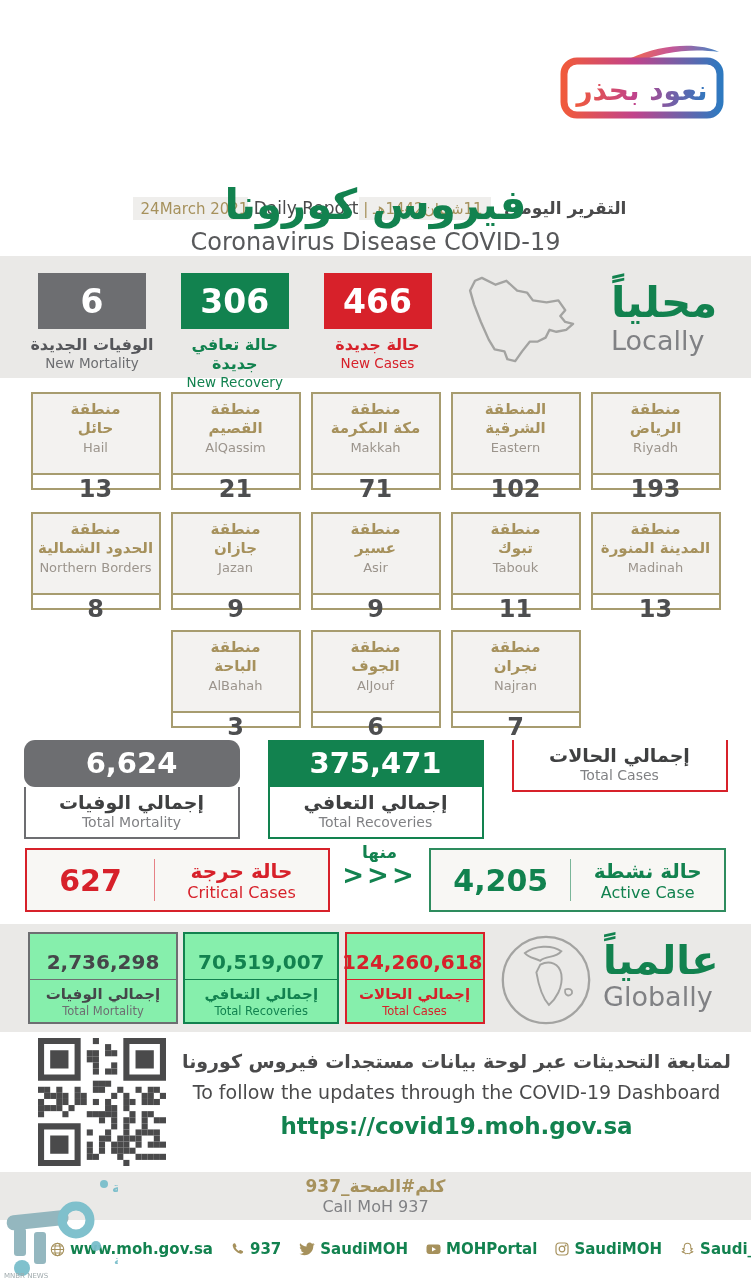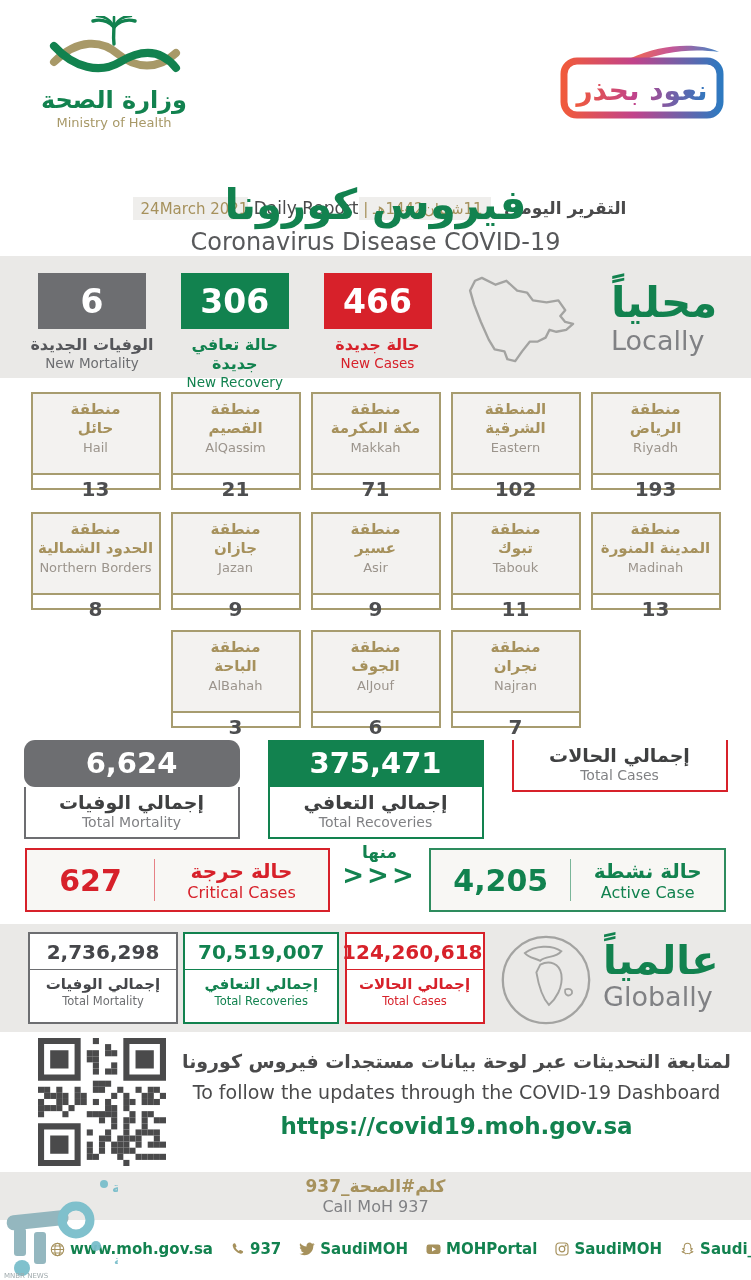--- a/index.html
+++ b/index.html
@@ -42,21 +42,21 @@
   .stat.gray-t .stat-ar { color:#55565A; } .stat.gray-t .stat-en { color:#6D6E71; }
 
   
   .rrow { position:absolute; left:0; width:751px; display:flex; direction:rtl;
           justify-content:center; gap:10px; }
   .rrow1 { top:392px; } .rrow2 { top:512px; } .rrow3 { top:630px; }
   .rbox { width:130px; height:98px; border:2px solid #A79C6F; background:#fff; }
   .rtop { height:81px; background:#F3F2F0; text-align:center; padding-top:6px; border-bottom:2px solid #A79C6F; }
   .rar { color:#A6915C; font-size:15px; font-weight:bold; line-height:19px; direction:rtl; }
   .ren { color:#9B948C; font-size:13px; line-height:20px; white-space:nowrap; }
-  .rnum { height:29px; text-align:center; color:#4D4E50; font-size:20px; font-weight:bold; line-height:28px; }
+  .rnum { height:29px; text-align:center; color:#4D4E50; font-size:24px; font-weight:bold; line-height:28px; }
 
   
   .totals { position:absolute; top:740px; left:0; width:751px; display:flex; direction:rtl;
             justify-content:center; gap:28px; }
   .tcard { width:216px; }
   .thead { height:47px; color:#fff; font-size:29px; font-weight:bold; text-align:center; line-height:47px; }
   .tcard.red .thead { background:#D7212A; } .tcard.green .thead { background:#12824F; } .tcard.gray .thead { background:#6D6E71;border-radius:11px; }
   .tbody { border:2px solid; border-top:none; background:#fff; text-align:center; padding:4px 0 7px; }
   .tcard.red .tbody { border-color:#D7212A; } .tcard.green .tbody { border-color:#12824F; } .tcard.gray .tbody { border-color:#6D6E71; }
   .t-ar { color:#3F4041; font-size:19px; font-weight:bold; direction:rtl; }
@@ -79,21 +79,21 @@
   .bk-minha { font-size:17px; font-weight:bold; }
   .bk-arrows { font-size:26px; font-weight:bold; letter-spacing:3px; line-height:26px; }
 
   
   .globally { top:924px; height:108px; padding:8px 28px 0; display:flex; direction:rtl;
               justify-content:space-between; }
   .glob-head { width:120px; text-align:left; margin-top:6px; }
   .glob-head .h-ar { color:#12824F; font-size:40px; font-weight:bold; line-height:44px; }
   .glob-head .h-en { color:#808184; font-size:27px; line-height:30px; }
   .globe-wrap { width:100px; margin:0 4px; }
-  .gbox { background:#ffffff; text-align:center; height:92px; padding-top:6px; }
+  .gbox { background:#86efac; text-align:center; height:92px; padding-top:16px; }
   .gbox.red { width:140px; border:2px solid #D7212A; color:#D7212A; }
   .gbox.green { width:156px; border:2px solid #12824F; color:#12824F; }
   .gbox.gray { width:150px; border:2px solid #6D6E71; color:#45464A; }
   .g-num { font-size:20px; font-weight:bold; padding-bottom:5px; border-bottom:1px solid; margin:0 0 5px; }
   .gbox.red .g-num { border-color:#D7212A; } .gbox.green .g-num { border-color:#12824F; } .gbox.gray .g-num { border-color:#6D6E71; }
   .g-ar { font-size:15px; font-weight:bold; direction:rtl; }
   .g-en { font-size:11.5px; margin-top:1px; }
   .gbox.gray .g-en { color:#6D6E71; }
 
   
@@ -115,40 +115,20 @@
   .s-sep { width:1px; height:22px; background:#A79C6F; }
 
   
   .watermark { position:absolute; left:0px; top:1176px; opacity:.95; }
 </style>
 </head>
 <body>
 
 <div class="page">
 
-  <div class="logo">
-    <svg width="156" height="64" viewBox="0 0 156 64">
-      <g fill="none" stroke-linecap="round">
-
-        <g stroke="#12824F" stroke-width="3.4">
-          <path d="M78 28 C77 20 78 14 78 10"></path>
-          <path d="M78 11 C72 5 64 3 57 5"></path>
-          <path d="M78 11 C74 3 68 0 61 0" stroke-width="2.6"></path>
-          <path d="M78 11 C84 5 92 3 99 5"></path>
-          <path d="M78 11 C82 3 88 0 95 0" stroke-width="2.6"></path>
-          <path d="M78 11 C78 4 78 2 78 1" stroke-width="2.6"></path>
-        </g>
-
-        <path d="M18 46 C42 22 66 24 82 38 C100 53 122 54 140 37" stroke="#A89968" stroke-width="8"></path>
-        <path d="M18 30 C38 52 64 58 84 46 C104 34 124 32 140 52" stroke="#12824F" stroke-width="8"></path>
-      </g>
-    </svg>
-    <div class="logo-ar">وزارة الصحة</div>
-    <div class="logo-en">Ministry of Health</div>
-  </div>
 
   <div class="badge">
     <svg width="166" height="80" viewBox="0 0 166 80">
       <defs>
         <linearGradient id="bgrad" x1="0" y1="0" x2="1" y2="0">
           <stop offset="0" stop-color="#F05A3C"></stop>
           <stop offset="0.45" stop-color="#C1438B"></stop>
           <stop offset="1" stop-color="#2E79C0"></stop>
         </linearGradient>
       </defs>

